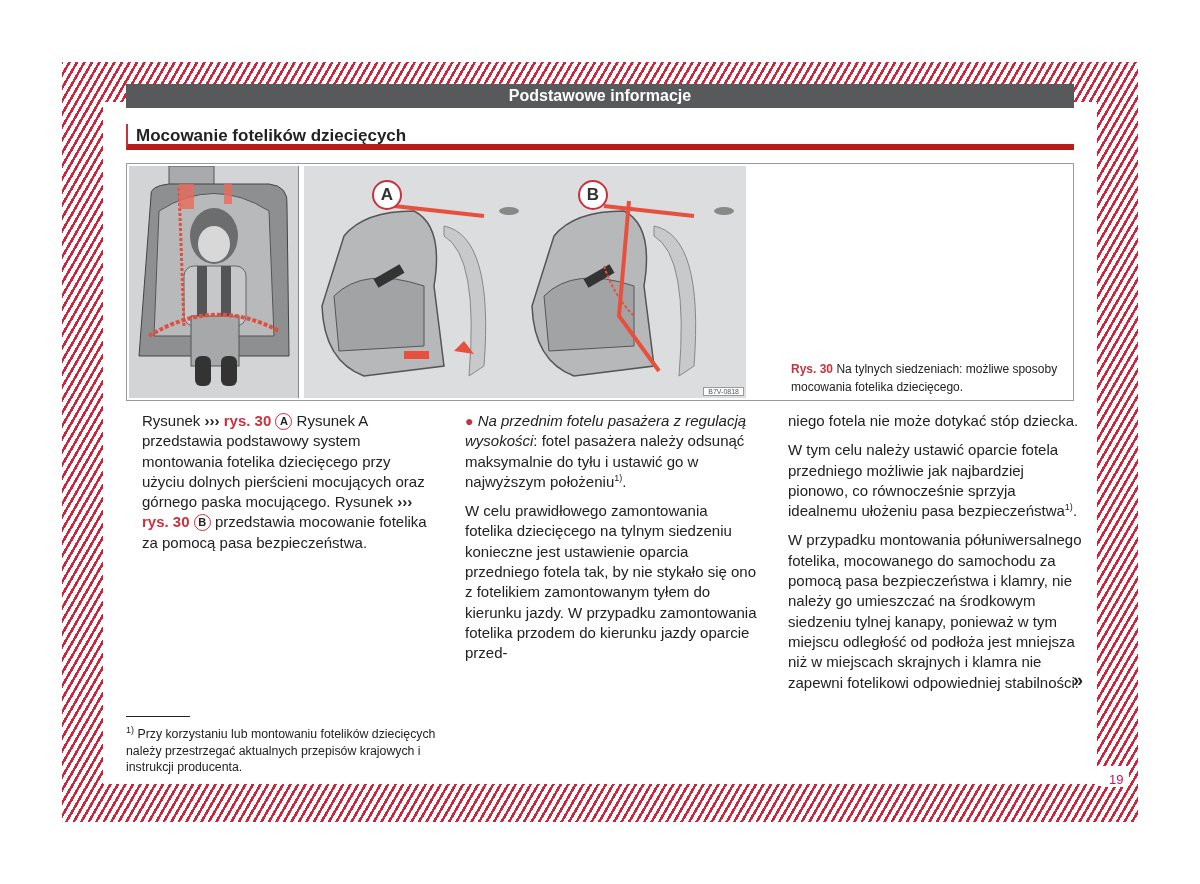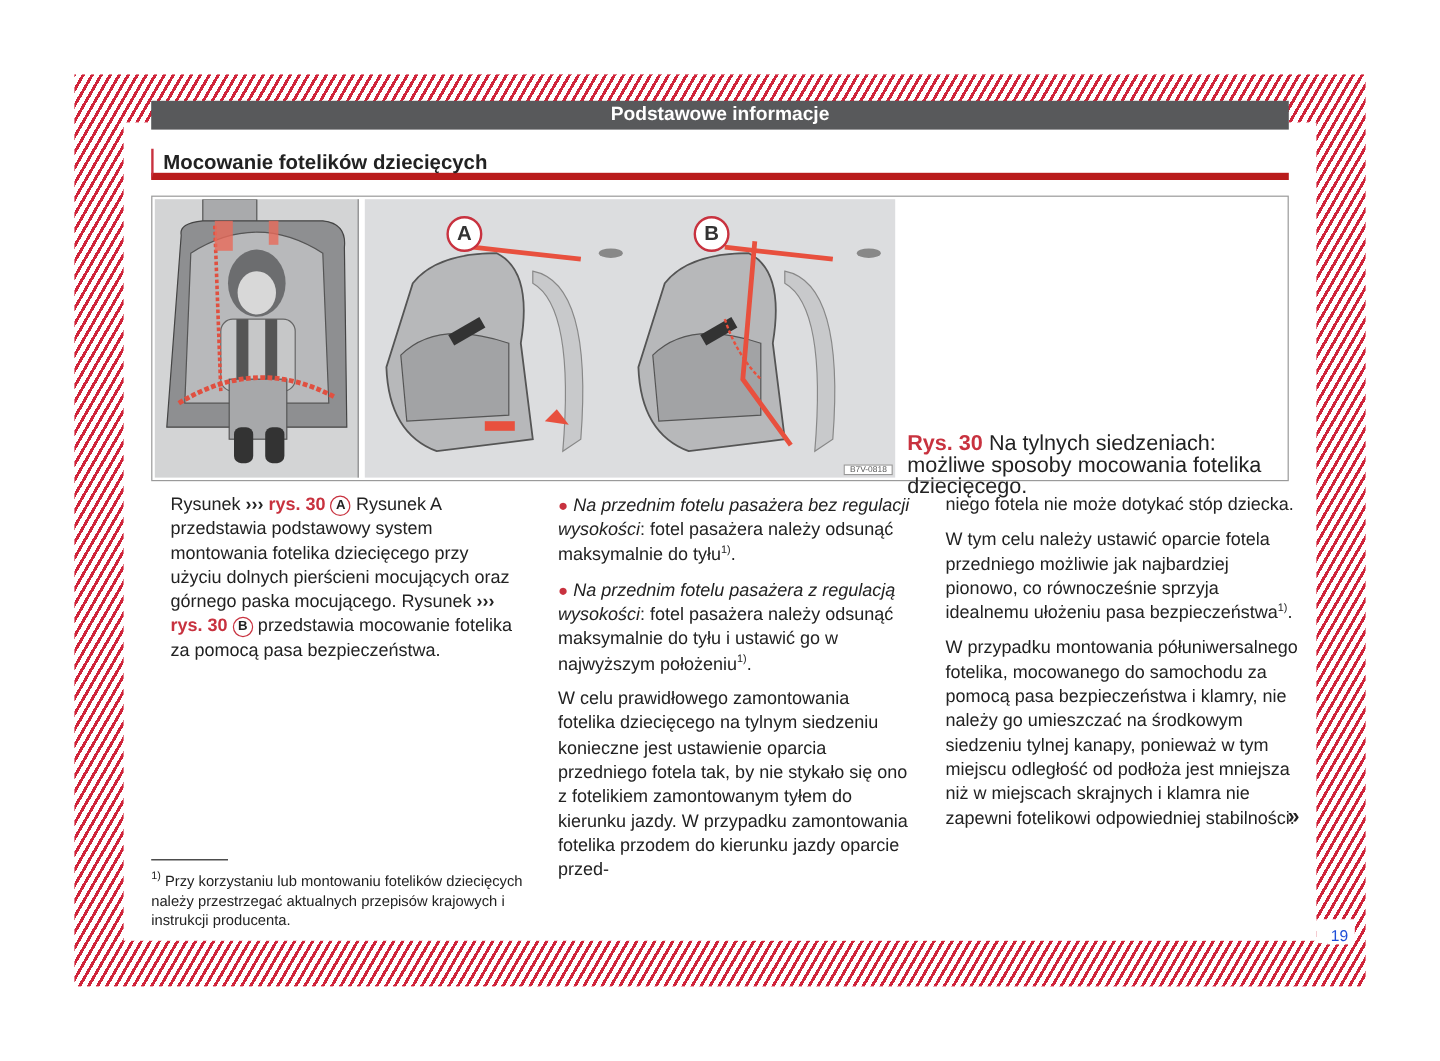--- a/index.html
+++ b/index.html
@@ -26,41 +26,41 @@
   }
   .figure {
     position:absolute; left:126px; top:163px; width:948px; height:238px;
     border:1px solid #9a9a9a; box-sizing:border-box; background:#fff;
   }
   .panel1 { position:absolute; left:2px; top:2px; width:169px; height:232px; background:#d3d4d5; border-right:1px solid #888; overflow:hidden;}
   .panel2 { position:absolute; left:177px; top:2px; width:442px; height:232px; background:#dcdddf; overflow:hidden;}
   .fig-code {
     position:absolute; right:2px; bottom:2px; font-size:7px; color:#555; background:#fff; border:1px solid #999; padding:0 4px;
   }
-  .caption { position:absolute; left:629px; top:196px; width:300px; font-size:18px; line-height:18px; color:#222; }
+  .caption { position:absolute; left:664px; top:196px; width:300px; font-size:12px; line-height:18px; color:#222; }
   .red { color:#c8323f; font-weight:bold; }
   .circ {
     display:inline-block; width:15px; height:15px; border:1.5px solid #c8323f; border-radius:50%;
     font-size:11px; line-height:15px; text-align:center; font-weight:bold; color:#222; vertical-align:1px;
   }
   .circ-big {
     position:absolute; width:26px; height:26px; border:2.5px solid #c8323f; border-radius:50%; background:#fff;
     font-weight:bold; font-size:17px; line-height:26px; text-align:center; color:#333;
   }
   .col { position:absolute; top:411px; width:310px; font-size:15px; line-height:20.3px; color:#222; }
   .col p { margin:0 0 9px 16px; }
   .col1 { left:126px; }
   .col2 { left:449px; }
   .col3 { left:772px; width:312px; }
   sup { font-size:9px; line-height:0; }
   .bullet { color:#c8323f; font-size:14px; }
   .cont-mark { position:absolute; left:1073px; top:670px; font-size:18px; font-weight:bold; color:#222; }
   .fn-rule { position:absolute; left:126px; top:716px; width:64px; border-top:1px solid #222; }
   .footnote { position:absolute; left:126px; top:726px; width:310px; font-size:12.3px; line-height:16.5px; color:#222; }
-  .pagenum { position:absolute; left:1106px; top:772px; font-size:13px; background:#fff; padding:0 3px; color:#1d4ed8; }
+  .pagenum { position:absolute; left:1106px; top:772px; font-size:13px; background:#fff; padding:0 3px; color:#be185d; }
   .pn-bg { position:absolute; left:1097px; top:766px; width:32px; height:20px; background:#fff; }
 </style>
 </head>
 <body>
 
 <div class="hatch"></div>
 <div class="content-bg"></div>
 <div class="top-cover"></div>
 
 <div class="header-bar">Podstawowe informacje</div>
@@ -126,24 +126,20 @@
     <b>›››</b>
     <span class="red">rys. 30</span>
     <span class="circ">B</span>
     <span>przedstawia mocowanie fotelika za pomocą pasa bezpieczeństwa.</span>
   </p>
 </div>
 
 <div class="col col2">
   <p>
     <span class="bullet">●</span>
-    <i>Na przednim fotelu pasażera bez regulacji wysokości</i><span>: fotel pasażera należy odsunąć maksymalnie do tyłu</span><sup>1)</sup><span>.</span>
-  </p>
-  <p>
-    <span class="bullet">●</span>
     <i>Na przednim fotelu pasażera z regulacją wysokości</i><span>: fotel pasażera należy odsunąć maksymalnie do tyłu i ustawić go w najwyższym położeniu</span><sup>1)</sup><span>.</span>
   </p>
   <p>W celu prawidłowego zamontowania fotelika dziecięcego na tylnym siedzeniu konieczne jest ustawienie oparcia przedniego fotela tak, by nie stykało się ono z fotelikiem zamontowanym tyłem do kierunku jazdy. W przypadku zamontowania fotelika przodem do kierunku jazdy oparcie przed-</p>
 </div>
 
 <div class="col col3">
   <p>niego fotela nie może dotykać stóp dziecka.</p>
   <p>
     <span>W tym celu należy ustawić oparcie fotela przedniego możliwie jak najbardziej pionowo, co równocześnie sprzyja idealnemu ułożeniu pasa bezpieczeństwa</span><sup>1)</sup><span>.</span>
   </p>

